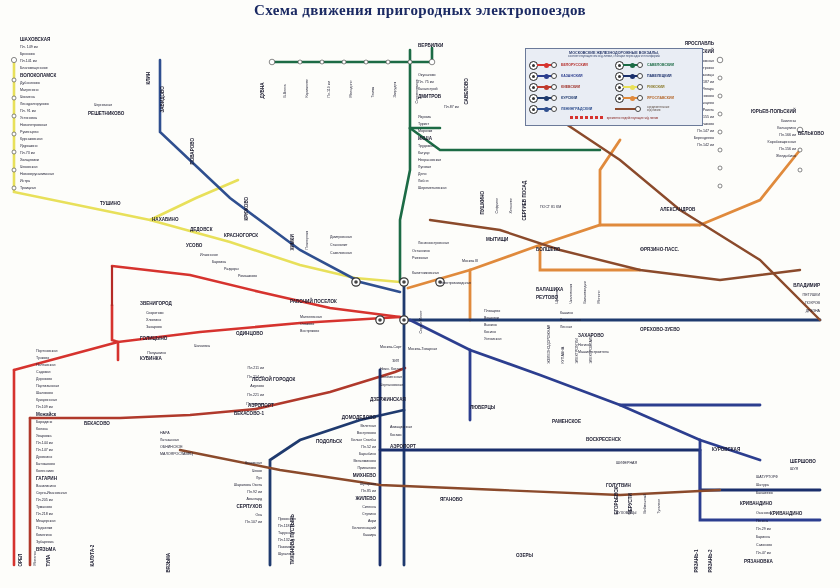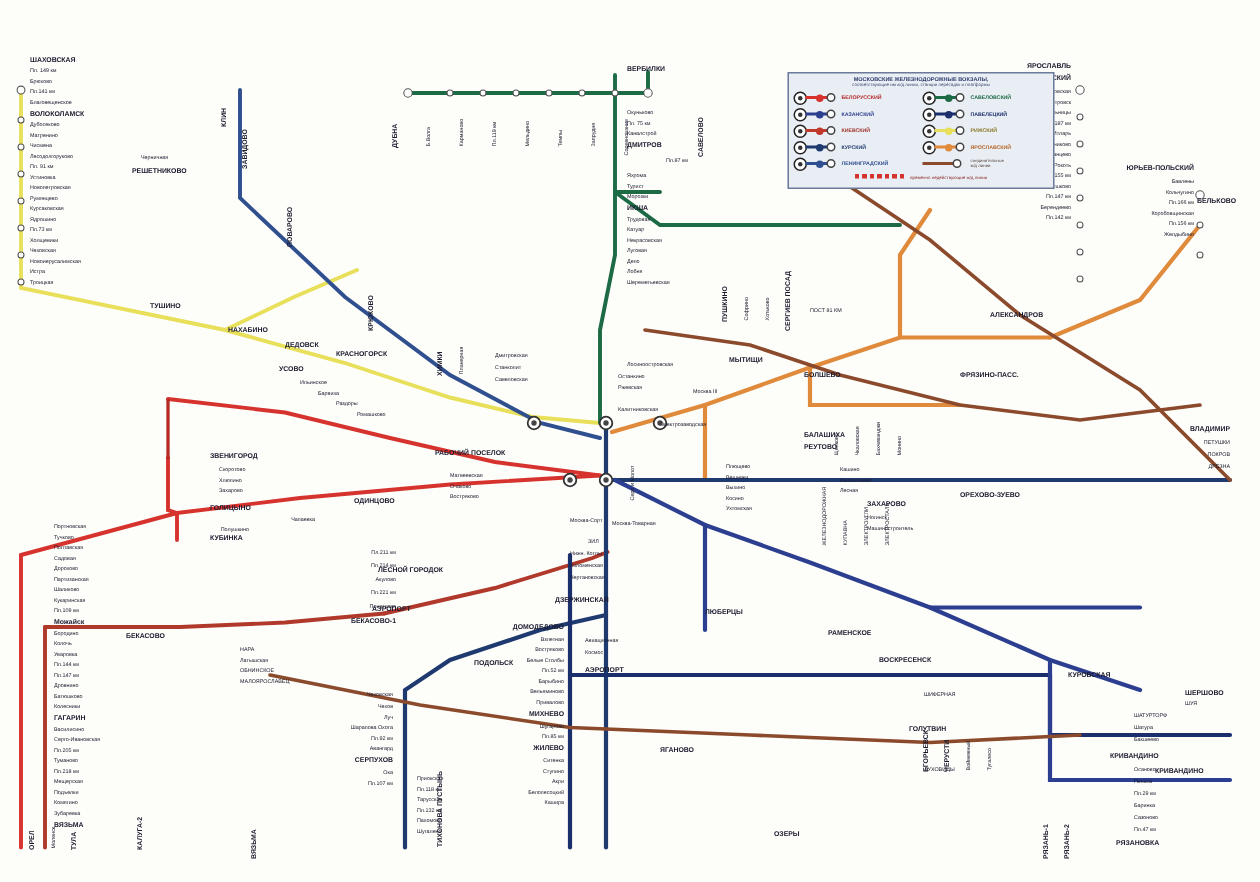--- a/index.html
+++ b/index.html
@@ -36,20 +36,21 @@
   .lg-tx.sm{font-size:2.9px;font-weight:normal;line-height:1.15;}
   .lg-foot{display:flex;align-items:center;justify-content:center;gap:3px;margin-top:1px;}
   .lg-dash{width:34px;height:3px;background:repeating-linear-gradient(90deg,#d6332e 0 3px,transparent 3px 5px);}
   .lg-foot span{font-size:3px;color:#8a2a26;}
 </style>
 </head>
 <body>
 
 <div id="root">
 
+  <div id="title">Схема движения  пригородных электропоездов</div>
 
   <div class="map">
     <svg width="840" height="560" viewBox="0 0 840 560">
       <defs>
         <g id="stn"></g>
       </defs>
 
       <g stroke="#e8e05a" stroke-width="2.6" fill="none" stroke-linecap="round">
         <path d="M14,40 L14,172 L150,200 L230,222 L300,245 L355,258 L400,262"></path>
         <path d="M150,200 L196,178 L238,160"></path>

